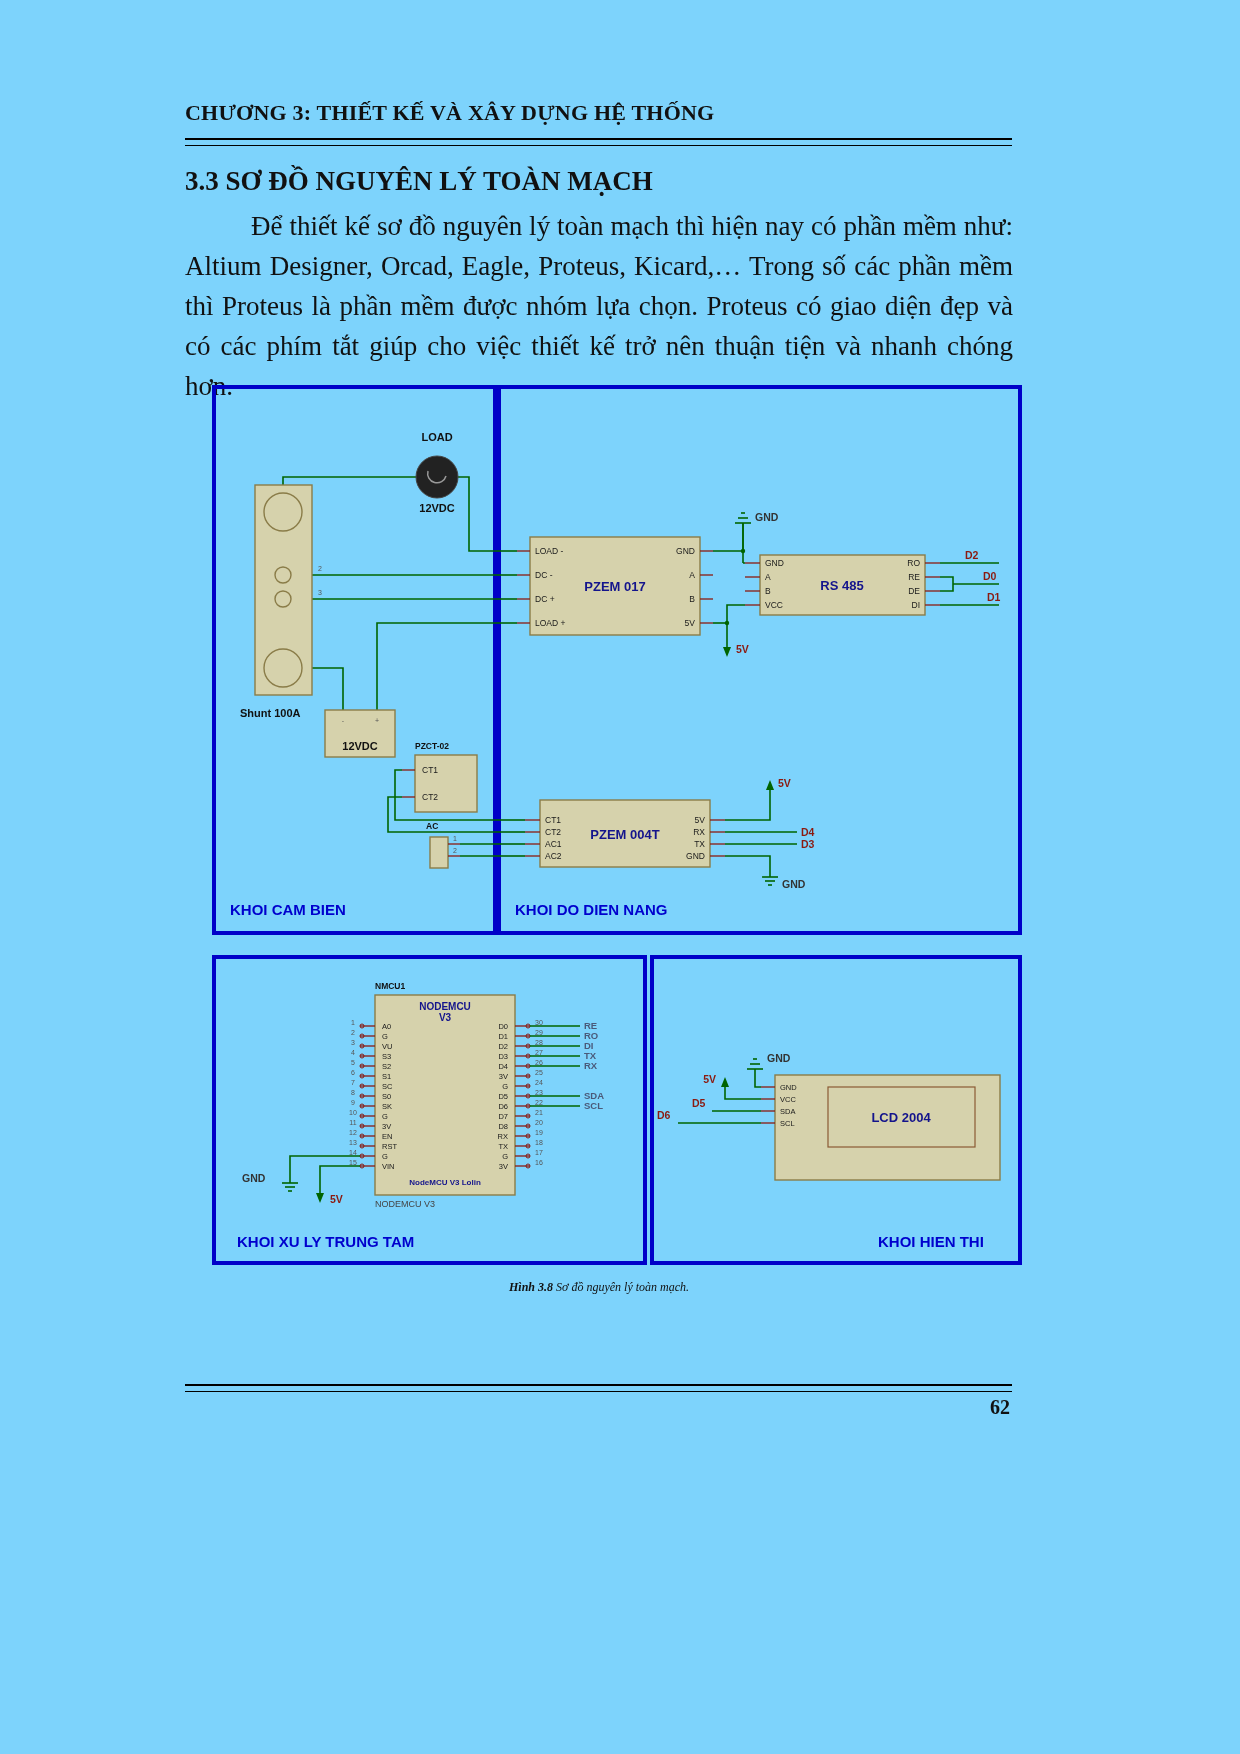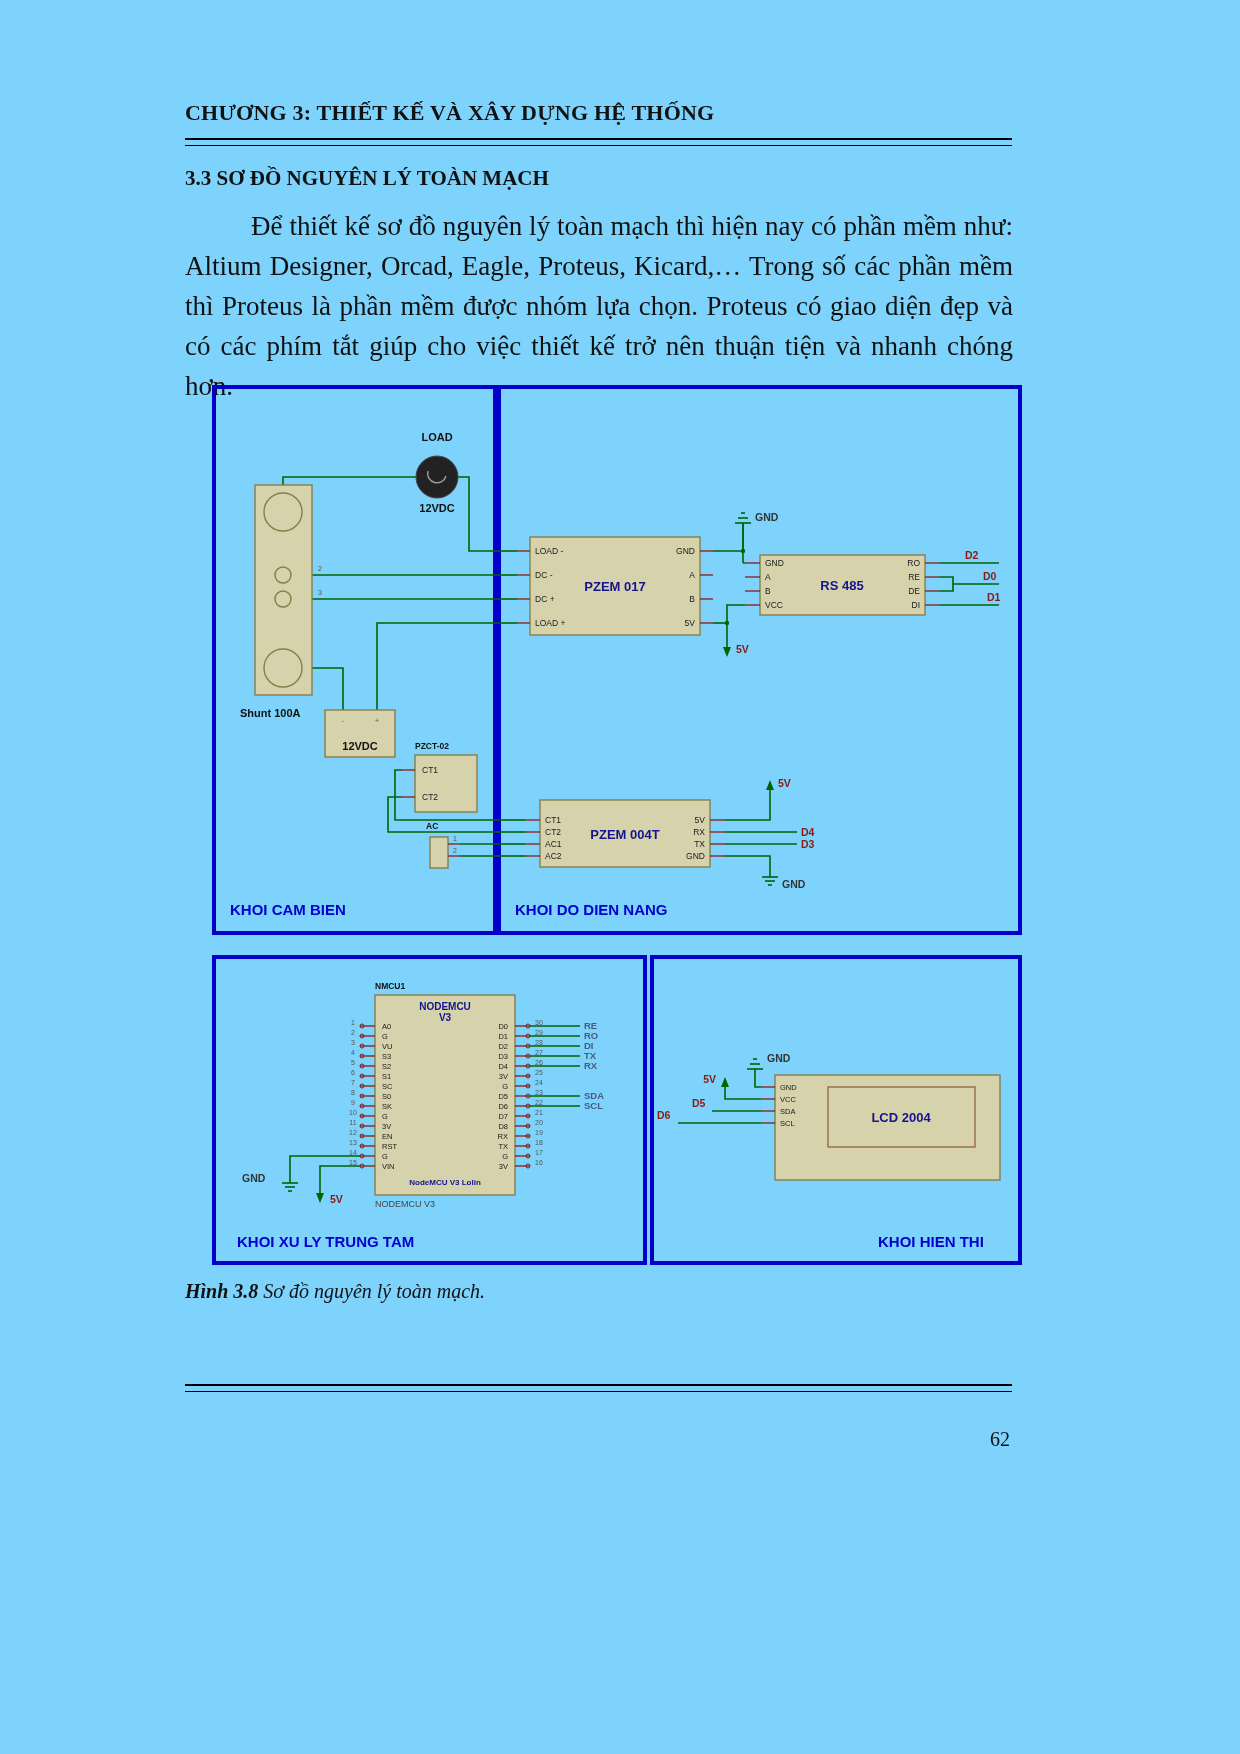--- a/index.html
+++ b/index.html
@@ -2,29 +2,29 @@
 <html><head>
 <meta charset="utf-8">
 <style>
   html,body{margin:0;padding:0;background:#888;}
   #page{position:relative;width:1240px;height:1754px;background:#7dd3fc;
         font-family:"Liberation Serif", serif;color:#111;overflow:hidden;}
   .abs{position:absolute;}
   .header-title{left:185px;top:100px;width:827px;font-size:22px;font-weight:bold;letter-spacing:.2px;}
   .dline{height:5px;border-top:2.5px solid #000;border-bottom:1.5px solid #000;}
   .hline{left:185px;top:138px;width:827px;}
-  .section-title{left:185px;top:166px;width:827px;font-size:21px;font-weight:bold;}
+  .section-title{left:185px;top:166px;width:827px;font-size:27px;font-weight:bold;}
   .body-par{left:185px;top:206px;width:828px;font-size:27px;line-height:40px;
             text-align:justify;text-indent:66px;}
-  .caption{left:185px;top:1280px;width:828px;font-size:20px;}
+  .caption{left:185px;top:1280px;width:828px;text-align:center;font-size:12px;}
   .caption b{font-style:italic;}
   .caption i{font-style:italic;}
   .fline{left:185px;top:1384px;width:827px;}
   .footer-row{left:185px;top:1396px;width:827px;font-size:21px;font-weight:bold;}
-  .footer-row .pageno{position:absolute;right:2px;top:0;font-weight:normal;font-size:20px;margin-top:32px;}
+  .footer-row .pageno{position:absolute;right:2px;top:0;font-weight:bold;font-size:20px;}
   .panel{position:absolute;}
   svg text{font-family:"Liberation Sans", sans-serif;}
   .panel-border{fill:none;stroke:#0000C8;stroke-width:4;}
   .comp-rect{fill:#D6D2AC;stroke:#8A7C48;stroke-width:1.4;}
   .comp-inner{fill:none;stroke:#8A5A34;stroke-width:1.2;}
   .comp-circ{fill:none;stroke:#8A7C48;stroke-width:1.4;}
   .pin-stub{stroke:#8B1A10;stroke-width:1.3;}
   .pin-pad{fill:none;stroke:#8B1A10;stroke-width:1;}
   .wire{stroke:#006400;stroke-width:1.6;fill:none;}
   .arrow{fill:#006400;}

